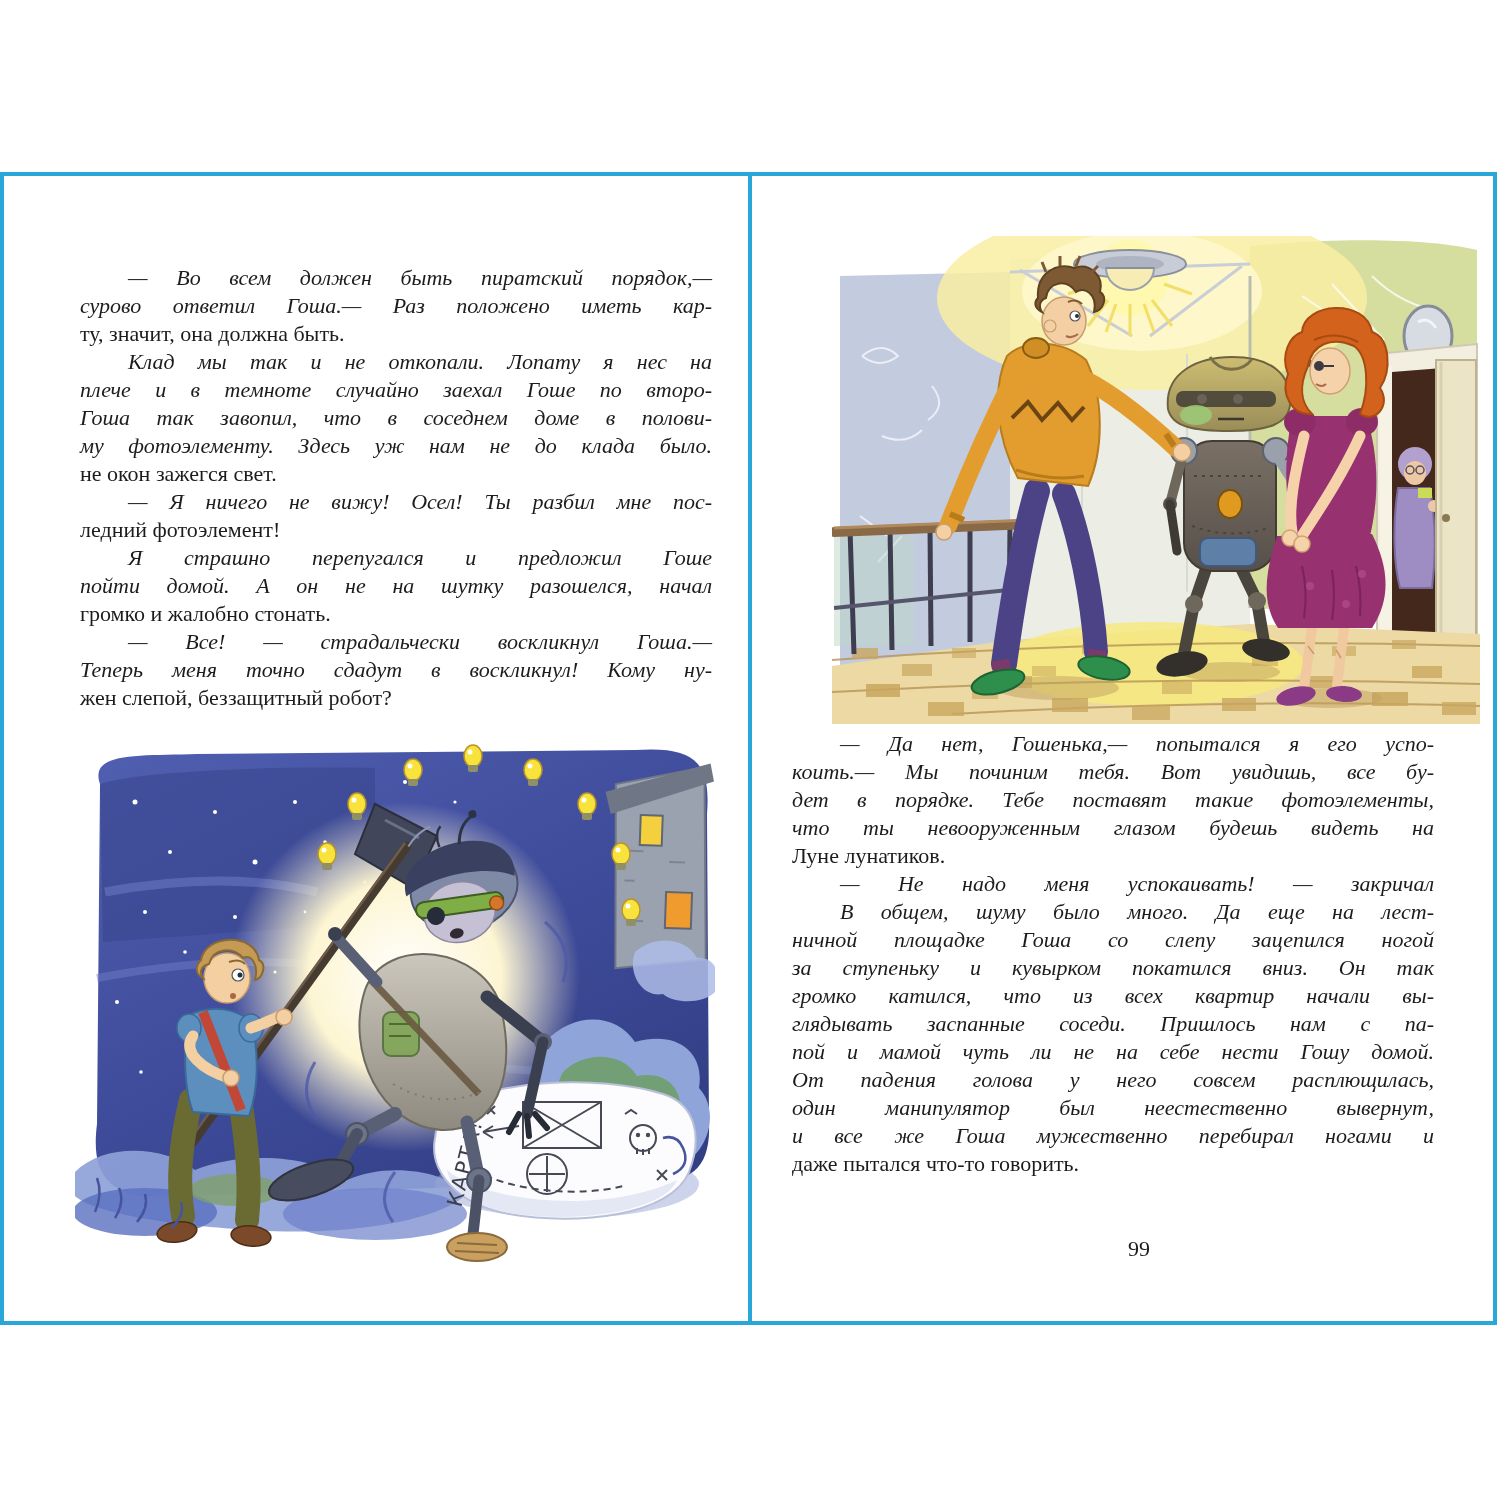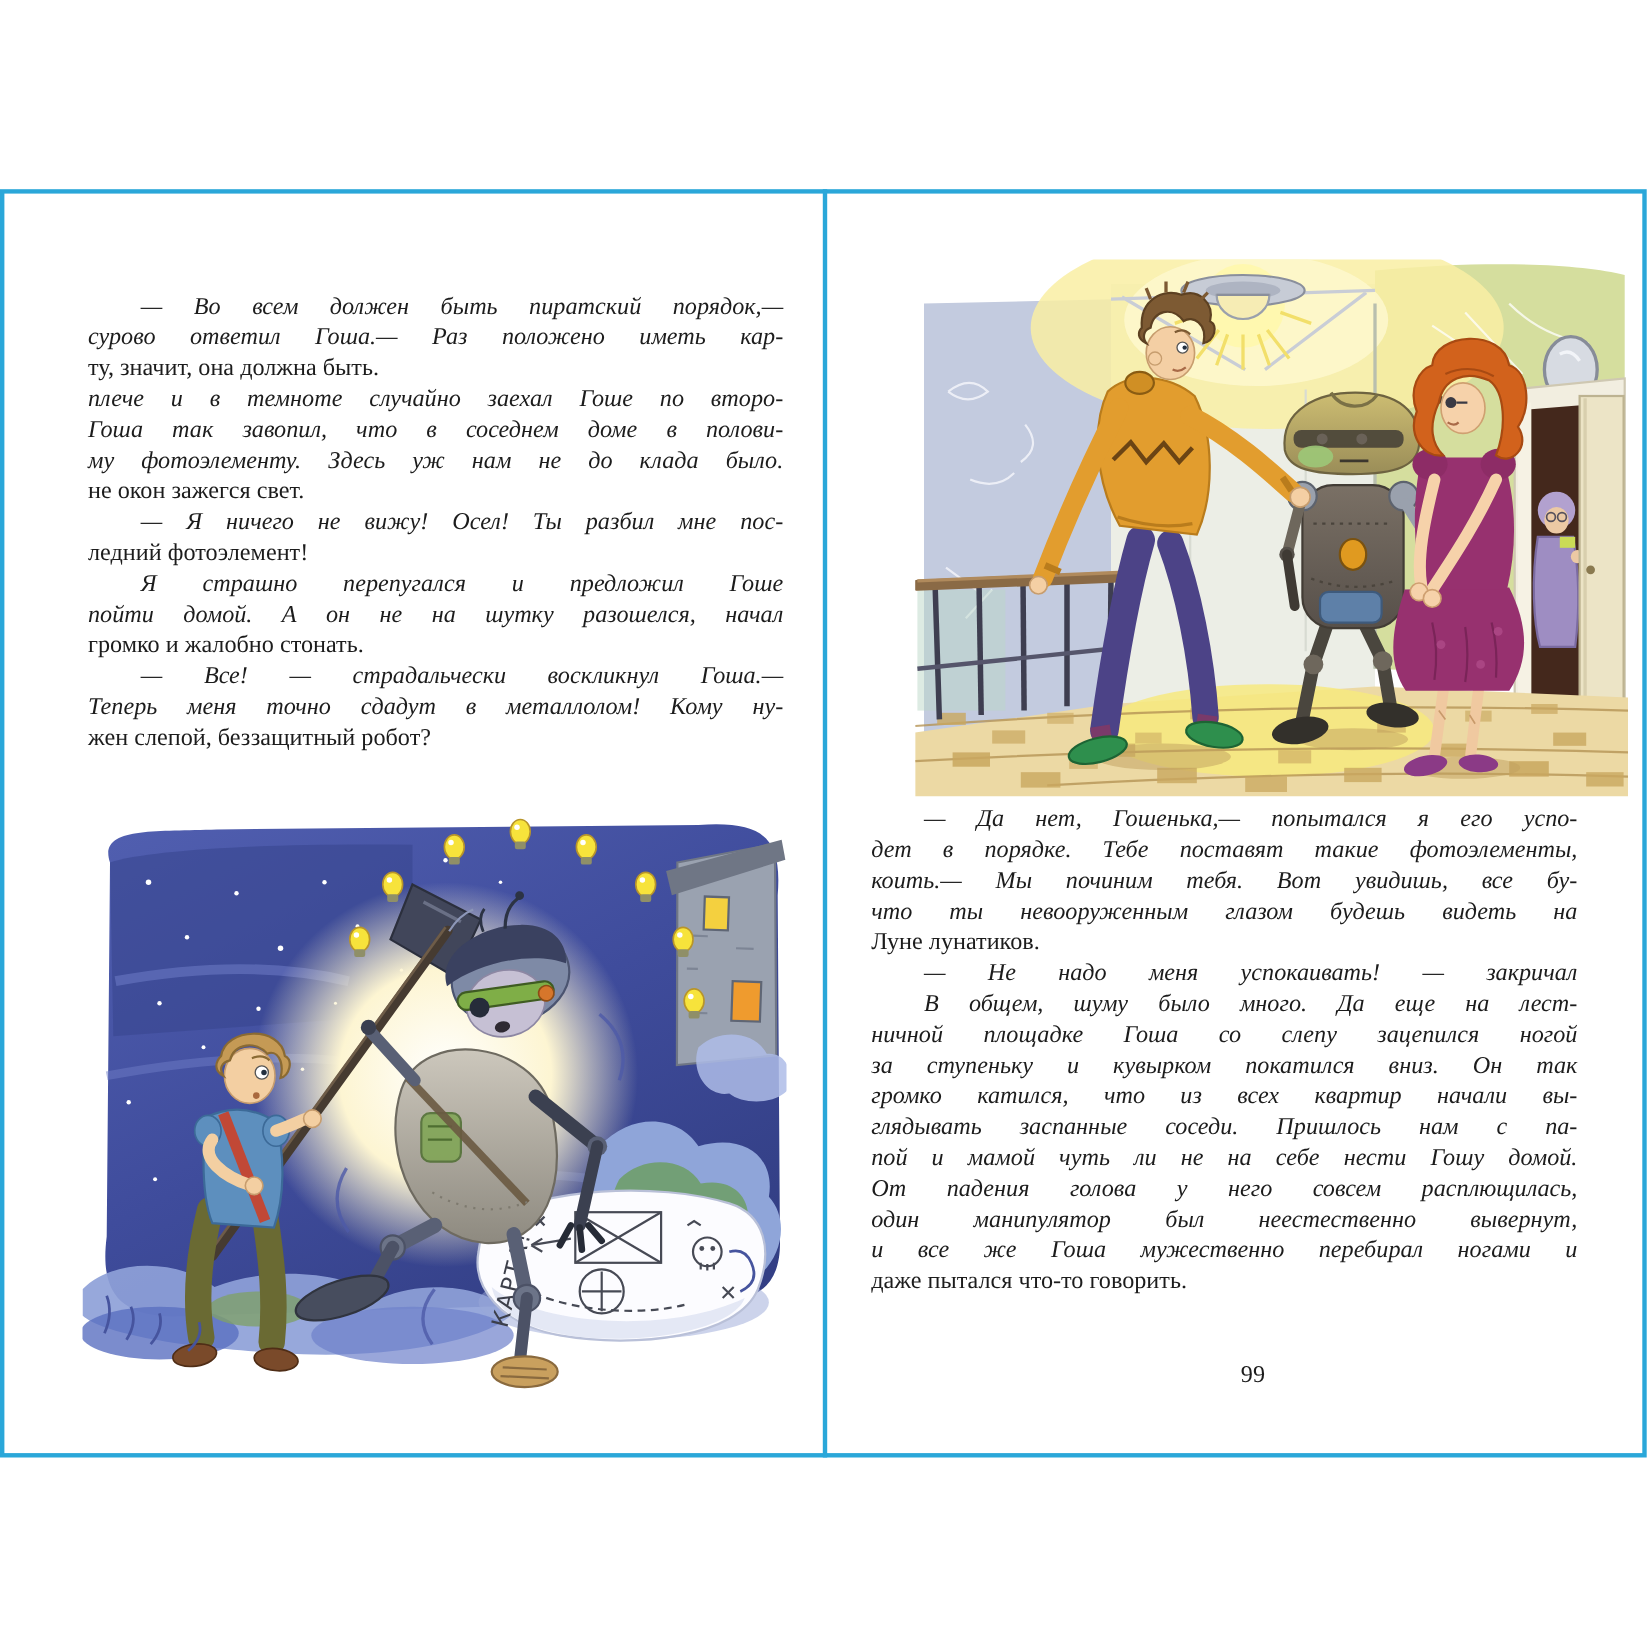--- a/index.html
+++ b/index.html
@@ -27,31 +27,32 @@
 
 <div>
 
   <div class="frame"></div>
   <div class="divider"></div>
 
   <div class="text-col left">
       <div class="tline ind just">— Во всем должен быть пиратский порядок,—</div>
       <div class="tline just">сурово ответил Гоша.— Раз положено иметь кар-</div>
       <div class="tline">ту, значит, она должна быть.</div>
+      <div class="tline ind just">Клад мы так и не откопали. Лопату я нес на</div>
       <div class="tline just">плече и в темноте случайно заехал Гоше по второ-</div>
       <div class="tline just">Гоша так завопил, что в соседнем доме в полови-</div>
       <div class="tline just">му фотоэлементу. Здесь уж нам не до клада было.</div>
       <div class="tline">не окон зажегся свет.</div>
       <div class="tline ind just">— Я ничего не вижу! Осел! Ты разбил мне пос-</div>
       <div class="tline">ледний фотоэлемент!</div>
       <div class="tline ind just">Я страшно перепугался и предложил Гоше</div>
       <div class="tline just">пойти домой. А он не на шутку разошелся, начал</div>
       <div class="tline">громко и жалобно стонать.</div>
       <div class="tline ind just">— Все! — страдальчески воскликнул Гоша.—</div>
-      <div class="tline just">Теперь меня точно сдадут в металлолом! Кому ну-</div>
+      <div class="tline just">Теперь меня точно сдадут в воскликнул! Кому ну-</div>
       <div class="tline">жен слепой, беззащитный робот?</div>
     </div>
 
   <div class="illo illo-left">
   <svg viewBox="0 0 640 533" width="640" height="533">
     <defs>
       <linearGradient id="skyL" x1="0" y1="0" x2="0.7" y2="1">
         <stop offset="0" stop-color="#515fb0"></stop>
             <stop offset="0.55" stop-color="#3f4c9c"></stop>
             <stop offset="1" stop-color="#333f85"></stop>
@@ -424,22 +425,22 @@
       <path d="M246,98 q-6,5 -12,2" stroke="#a96a48" stroke-width="2" fill="none"></path>
       <circle cx="218" cy="90" r="6" fill="#f4cfa4" stroke="#c79d6e" stroke-width="1.2"></circle>
       <path d="M206,62 C204,36 226,26 242,32 C258,26 272,40 268,56 C276,60 272,74 262,76 C266,58 252,50 244,56 C234,42 216,46 214,62 C208,64 206,70 210,76 C202,72 202,66 206,62 Z" fill="#7d5a33" stroke="#5d4122" stroke-width="2"></path>
       <path d="M214,36 l-4,-10 M228,30 l0,-10 M244,30 l4,-10 M258,38 l8,-8" stroke="#7d5a33" stroke-width="3"></path>
     </g>
   </svg>
   </div>
 
   <div class="text-col right">
       <div class="tline ind just">— Да нет, Гошенька,— попытался я его успо-</div>
+      <div class="tline just">коить.— Мы починим тебя. Вот увидишь, все бу-</div>
       <div class="tline just">дет в порядке. Тебе поставят такие фотоэлементы,</div>
-      <div class="tline just">коить.— Мы починим тебя. Вот увидишь, все бу-</div>
       <div class="tline just">что ты невооруженным глазом будешь видеть на</div>
       <div class="tline">Луне лунатиков.</div>
       <div class="tline ind just">— Не надо меня успокаивать! — закричал</div>
       <div class="tline ind just">В общем, шуму было много. Да еще на лест-</div>
       <div class="tline just">ничной площадке Гоша со слепу зацепился ногой</div>
       <div class="tline just">за ступеньку и кувырком покатился вниз. Он так</div>
       <div class="tline just">громко катился, что из всех квартир начали вы-</div>
       <div class="tline just">глядывать заспанные соседи. Пришлось нам с па-</div>
       <div class="tline just">пой и мамой чуть ли не на себе нести Гошу домой.</div>
       <div class="tline just">От падения голова у него совсем расплющилась,</div>

